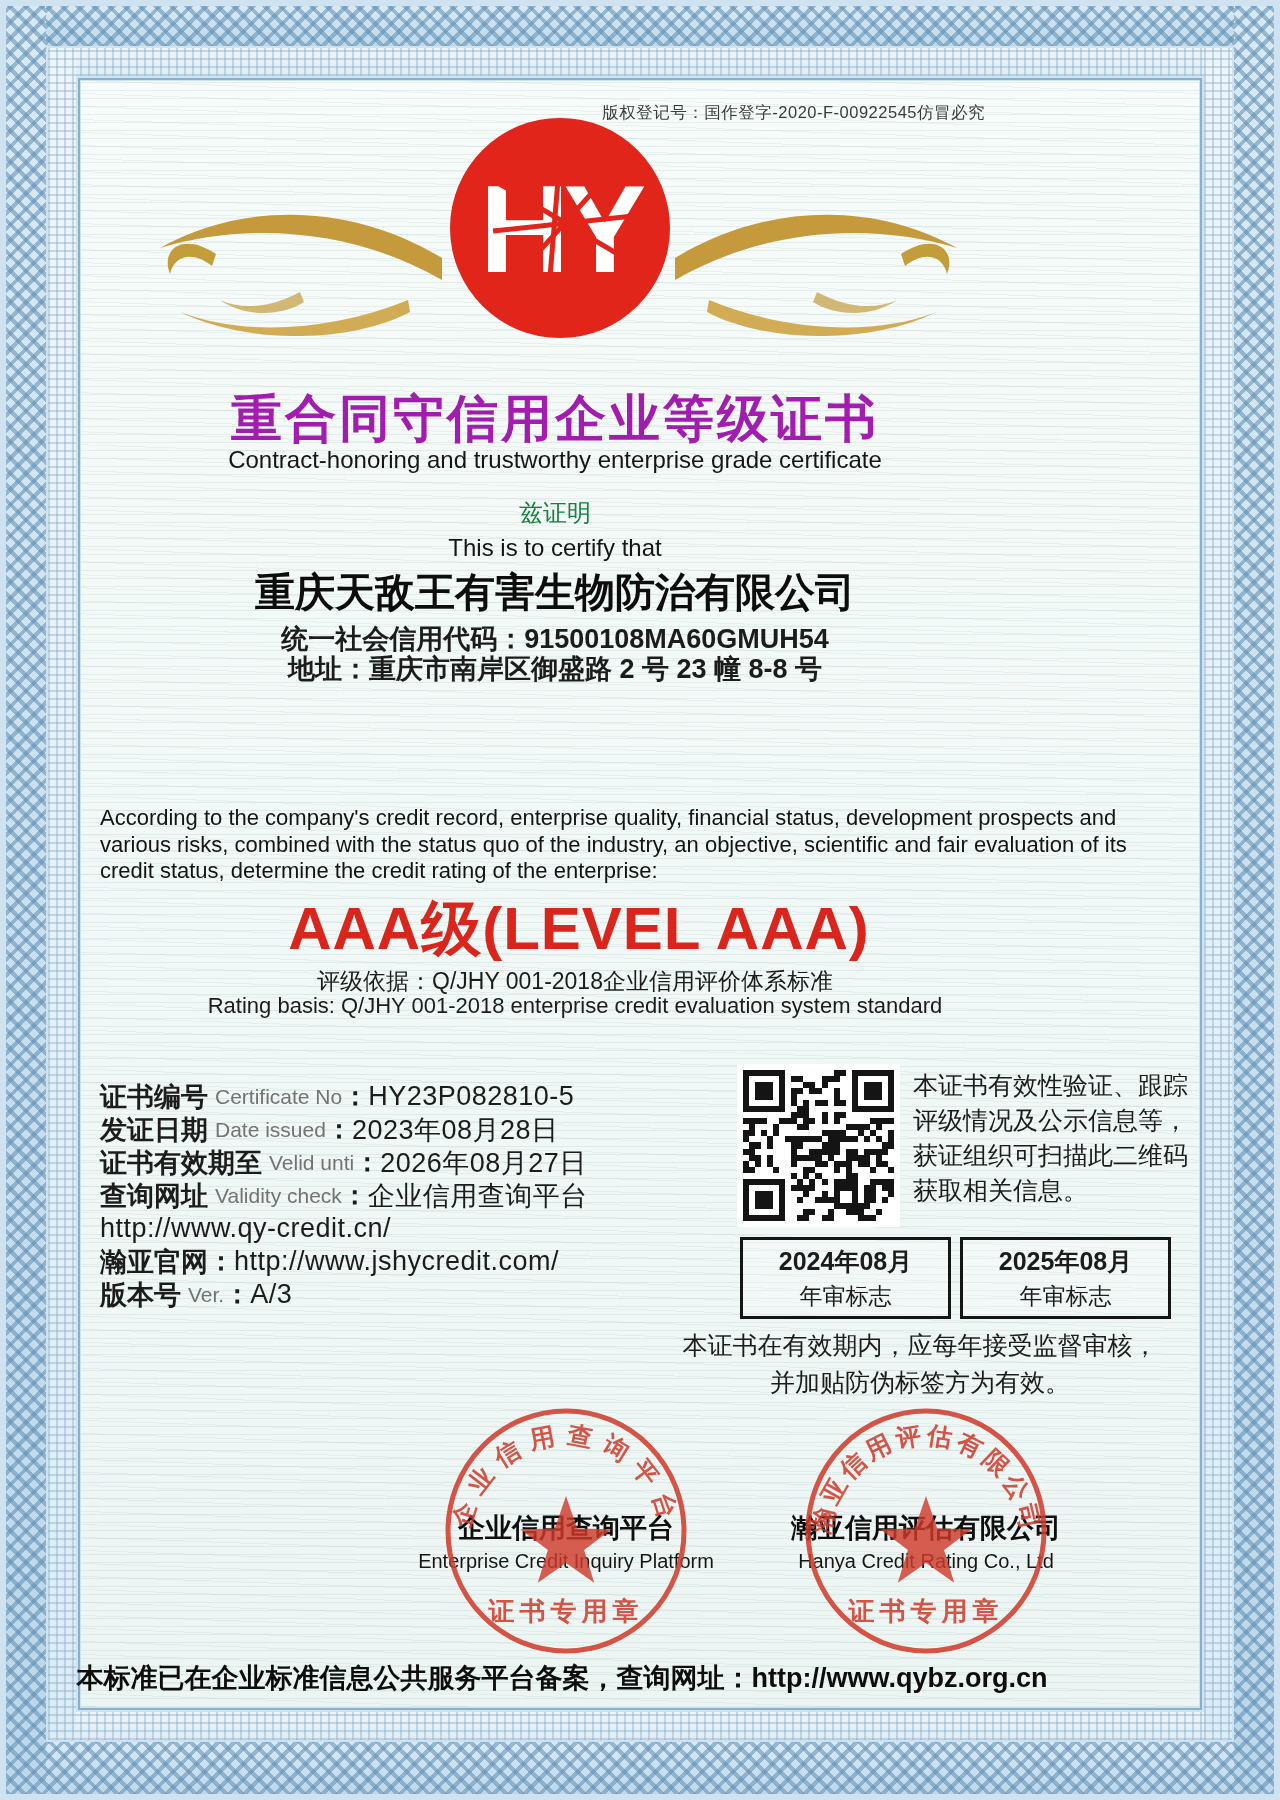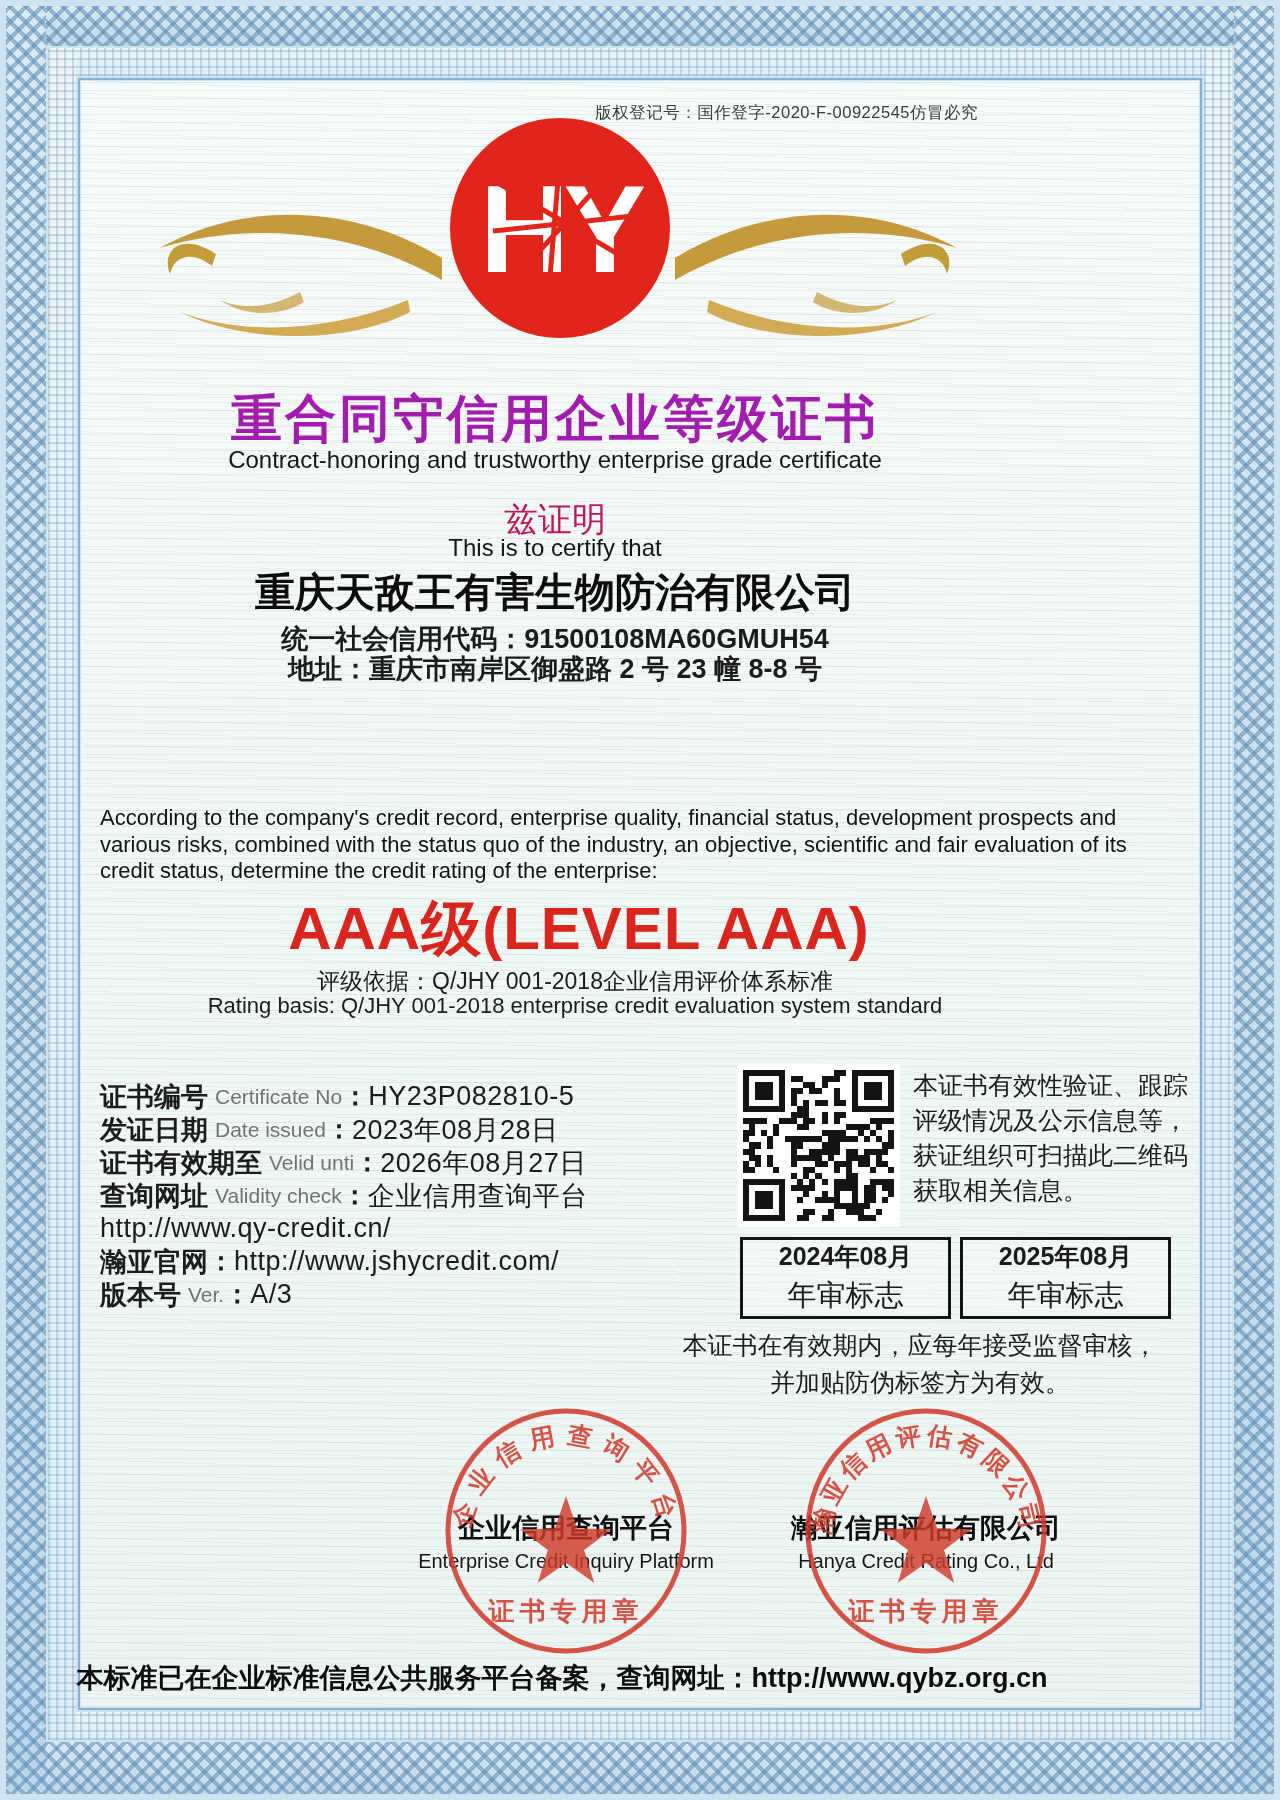--- a/index.html
+++ b/index.html
@@ -33,28 +33,28 @@
   .content-bg{position:absolute;top:81px;left:81px;right:81px;bottom:93px;
     background:
       repeating-linear-gradient(0deg, rgba(100,150,160,.13) 0 1px, rgba(255,255,255,0) 1px 8px),
       repeating-linear-gradient(2deg, rgba(100,150,160,.09) 0 1px, rgba(255,255,255,0) 1px 13px),
       linear-gradient(#f7fbf9,#edf5f2);}
   
   .abs{position:absolute;}
   .centerline{left:0;width:1110px;text-align:center;}
   .centerwide{left:0;width:1150px;text-align:center;}
   
-  .copyright{top:102px;left:0;width:978px;text-align:right;font-size:16.5px;color:#3b3b3b;letter-spacing:.5px;}
+  .copyright{top:102px;left:7px;width:978px;text-align:right;font-size:16.5px;color:#3b3b3b;letter-spacing:.5px;}
   .logo{top:116px;left:448px;width:224px;height:224px;}
   .flourish{top:196px;width:295px;height:140px;}
   .fl-left{left:150px;}
   .fl-right{left:672px;transform:scaleX(-1);}
   .title-zh{top:385px;font-size:51px;font-weight:700;letter-spacing:3px;color:#a21caf;}
   .title-en{top:446px;font-size:24px;color:#161616;}
-  .certify-zh{top:497px;font-size:34px;color:#be185d;}
+  .certify-zh{top:497px;font-size:24px;color:#15803d;}
   .certify-en{top:534px;font-size:24px;color:#161616;}
   .company-name{top:565px;font-size:40px;font-weight:800;color:#0d0d0d;}
   .credit-code{top:621px;font-size:27px;font-weight:600;}
   .address{top:651px;font-size:27px;font-weight:600;}
   
   .para-zh{top:735px;left:100px;width:1086px;font-size:27px;line-height:33px;text-align:justify;font-weight:500;}
   .para-en{top:805px;left:100px;width:1086px;font-size:22px;line-height:26.5px;text-align:left;color:#141414;}
   .rating-level{top:889px;font-size:60px;font-weight:800;letter-spacing:1px;padding-left:8px;}
   .basis-zh{top:966px;font-size:23px;font-weight:500;}
   .basis-en{top:993px;font-size:22px;}
@@ -65,21 +65,21 @@
   .d-en{font-size:21px;font-weight:400;margin-left:7px;color:#737373;}
   .d-sep{font-size:26px;font-weight:600;}
   .d-val{font-size:27px;font-weight:500;letter-spacing:.5px;}
   
   .qr{top:1064px;left:737px;width:163px;height:163px;background:#fff;padding:6px;}
   .qr svg{display:block;width:100%;height:100%;}
   .qr-note{top:1068px;left:913px;width:282px;font-size:25px;line-height:35px;text-align:left;font-weight:500;}
   .year-boxes{top:1237px;left:740px;display:flex;gap:9px;}
   .year-box{width:211px;height:82px;border:3px solid #151515;display:flex;flex-direction:column;align-items:center;justify-content:center;gap:3px;background:rgba(255,255,255,.25);}
   .yb-period{font-size:25px;font-weight:600;}
-  .yb-label{font-size:29px;font-weight:500;}
+  .yb-label{font-size:23px;font-weight:500;}
   .supervision{top:1327px;left:648px;width:544px;text-align:center;font-size:25px;line-height:37px;font-weight:500;}
   
   .issuer{top:1398px;width:360px;height:300px;}
   .issuer-left{left:386px;}
   .issuer-right{left:746px;}
   .org-zh{position:absolute;top:112px;left:0;width:100%;text-align:center;font-size:27px;font-weight:700;color:#0e0e0e;}
   .org-en{position:absolute;top:152px;left:0;width:100%;text-align:center;font-size:20px;color:#161616;}
   .seal-svg{position:absolute;left:55px;top:8px;width:250px;height:250px;opacity:.86;pointer-events:none;}
   
   .footer-note{top:1660px;left:0;width:1124px;text-align:center;font-size:27px;font-weight:700;color:#0d0d0d;}

